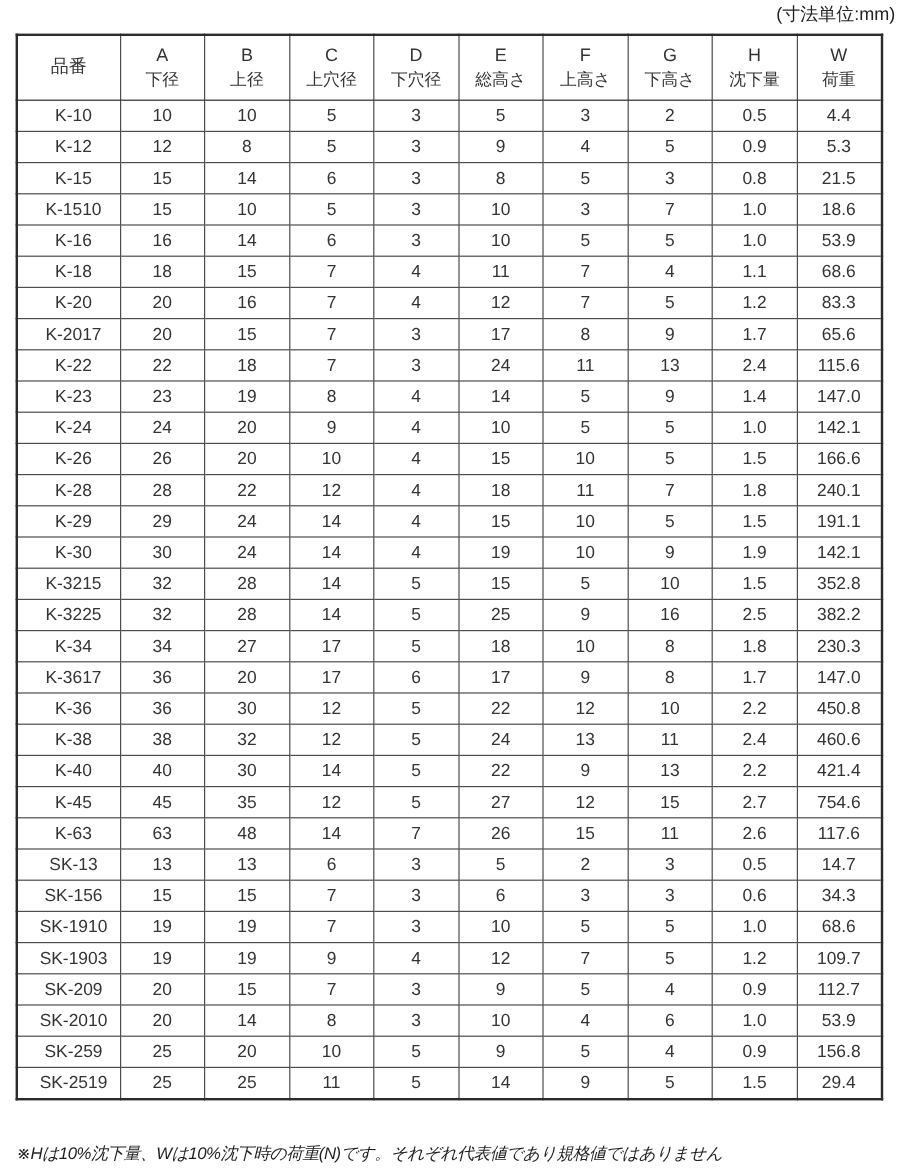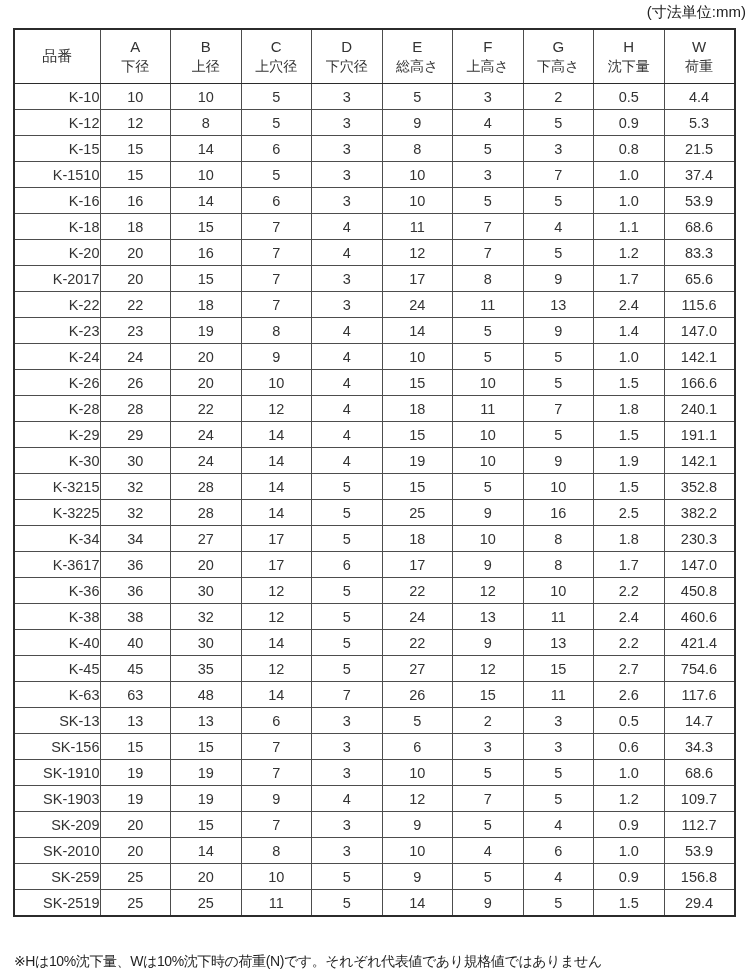--- a/index.html
+++ b/index.html
@@ -50,38 +50,39 @@
     font-size: 15px;
     line-height: 1.35;
     border-bottom: 1px solid #2b2b2b;
   }
   table.spec-table tbody td {
     height: 25px;
     font-size: 14.5px;
   }
   table.spec-table td.part-col,
   table.spec-table th.part-col {
-    text-align: right;
+    text-align: center;
     padding-left: 8px;
   }
   table.spec-table th.part-col {
     text-align: center;
     padding-left: 0;
     font-size: 15px;
   }
   .col-letter { font-size: 15px; }
   .col-label  { font-size: 14px; }
   .footnote {
     position: absolute;
     left: 14px;
     top: 953px;
     font-size: 14px;
     color: #1f1f1f;
     letter-spacing: -0.4px;
     white-space: nowrap;
+    font-style: italic;
   }
 </style>
 </head>
 <body>
 
 <div class="page">
 
   <div class="unit-label">(寸法単位:mm)</div>
 
   <table class="spec-table">
@@ -180,21 +181,21 @@
         <tr>
           <td class="part-col">K-1510</td>
           <td>15</td>
           <td>10</td>
           <td>5</td>
           <td>3</td>
           <td>10</td>
           <td>3</td>
           <td>7</td>
           <td>1.0</td>
-          <td>37.4</td>
+          <td>18.6</td>
         </tr>
         <tr>
           <td class="part-col">K-16</td>
           <td>16</td>
           <td>14</td>
           <td>6</td>
           <td>3</td>
           <td>10</td>
           <td>5</td>
           <td>5</td>

